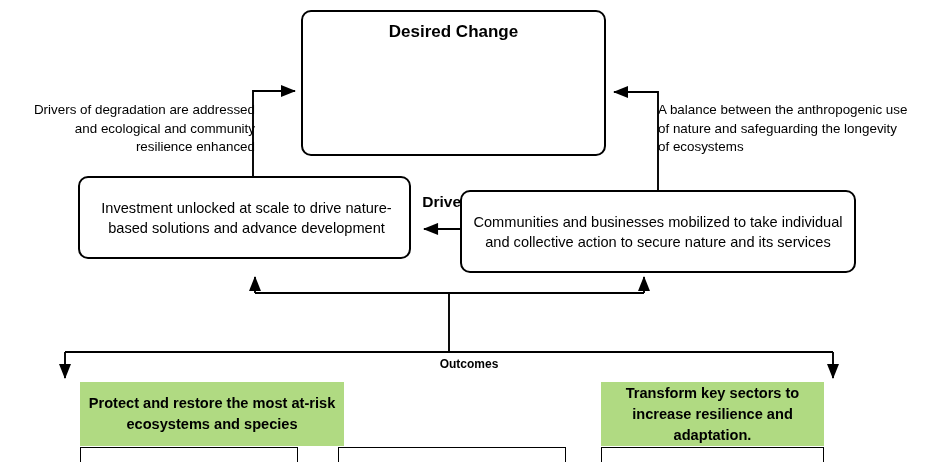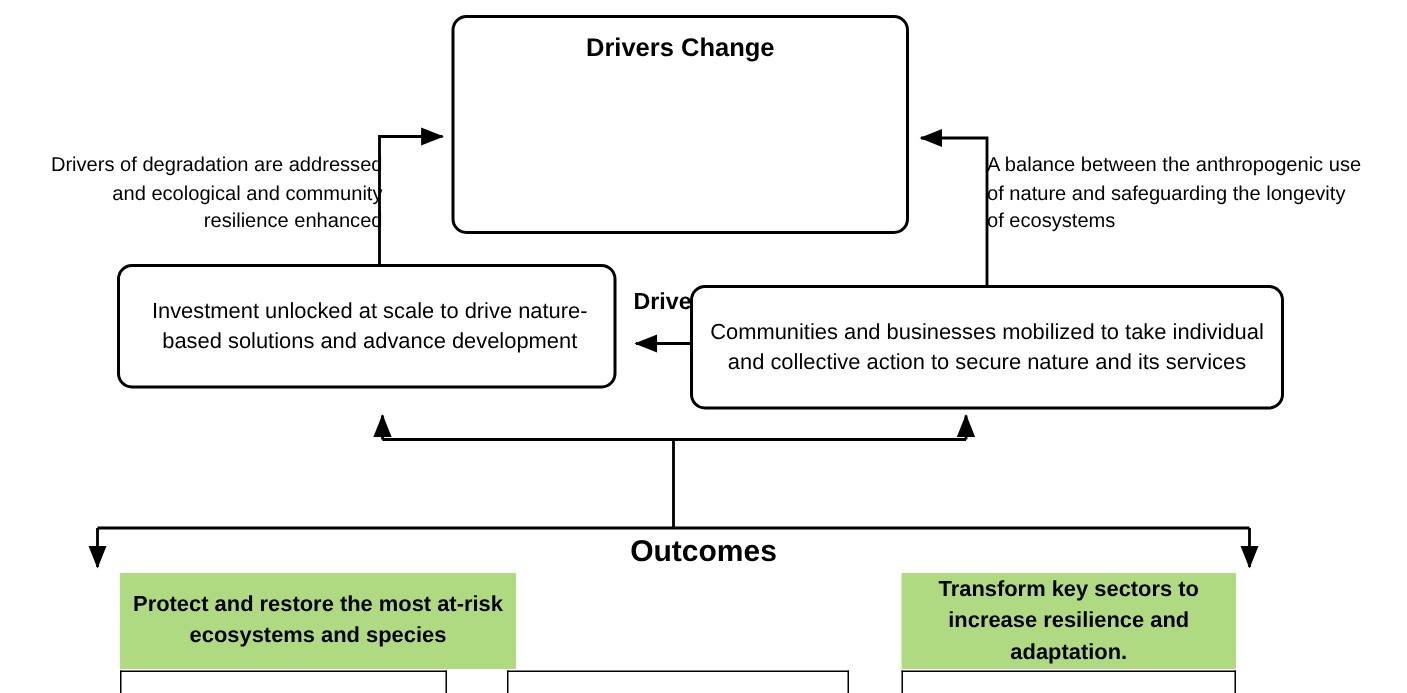--- a/index.html
+++ b/index.html
@@ -94,21 +94,21 @@
     text-align: center;
     font-size: 15.5px;
     font-weight: bold;
   }
   .outcomes-label {
     position: absolute;
     left: 389px;
     top: 357px;
     width: 160px;
     text-align: center;
-    font-size: 20px;
+    font-size: 12px;
     font-weight: bold;
   }
   .green-box {
     position: absolute;
     box-sizing: border-box;
     background: #b0da82;
     display: flex;
     align-items: center;
     justify-content: center;
     text-align: center;
@@ -171,21 +171,21 @@
       <path d="M255,293 L644,293"></path>
       <path d="M449,293 L449,352"></path>
 
       <path d="M65,352 L833,352"></path>
       <path d="M65,352 L65,378" marker-end="url(#arrow-end)"></path>
       <path d="M833,352 L833,378" marker-end="url(#arrow-end)"></path>
     </g>
   </svg>
 
   <div class="box desired-box">
-    <div class="desired-title">Drivers Change</div>
+    <div class="desired-title">Desired Change</div>
   </div>
 
   <div class="note note-left">Drivers of degradation are addressed and ecological and community resilience enhanced</div>
   <div class="note note-right">A balance between the anthropogenic use of nature and safeguarding the longevity of ecosystems</div>
 
   <div class="box impact-box impact-left">
     <div class="impact-text">Investment unlocked at scale to drive nature-based solutions and advance development</div>
   </div>
 
   <div class="impacts-label">Drivers</div>

